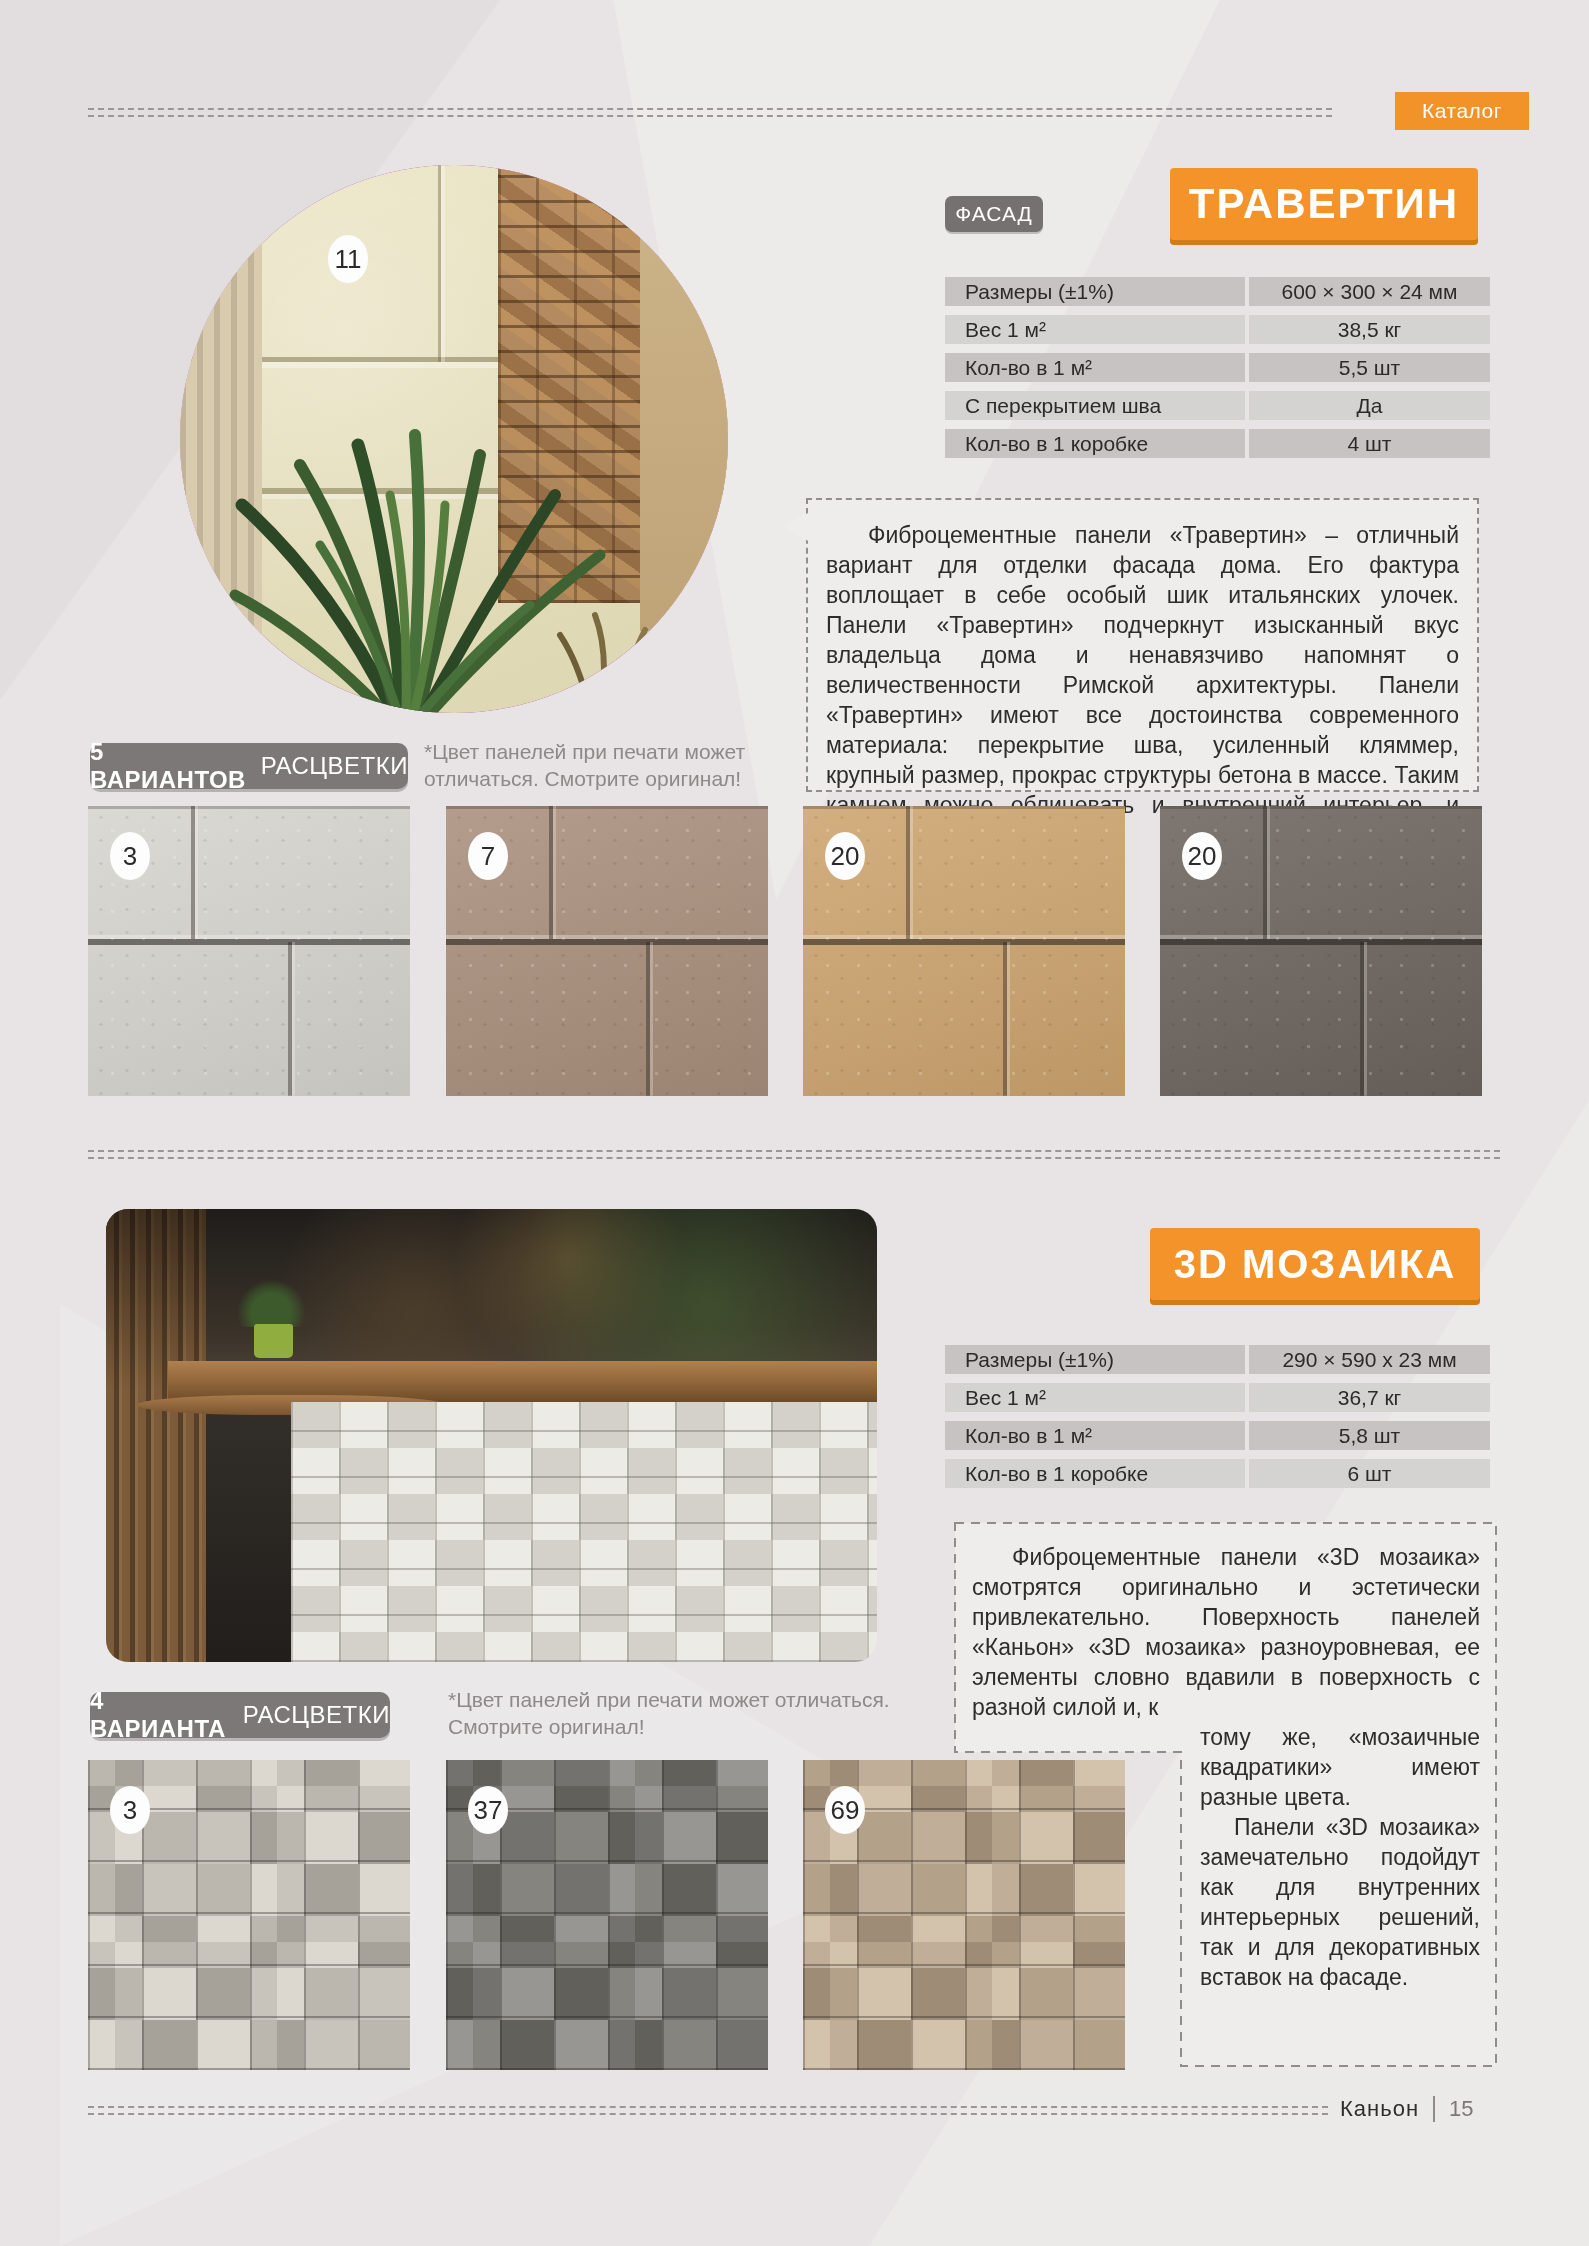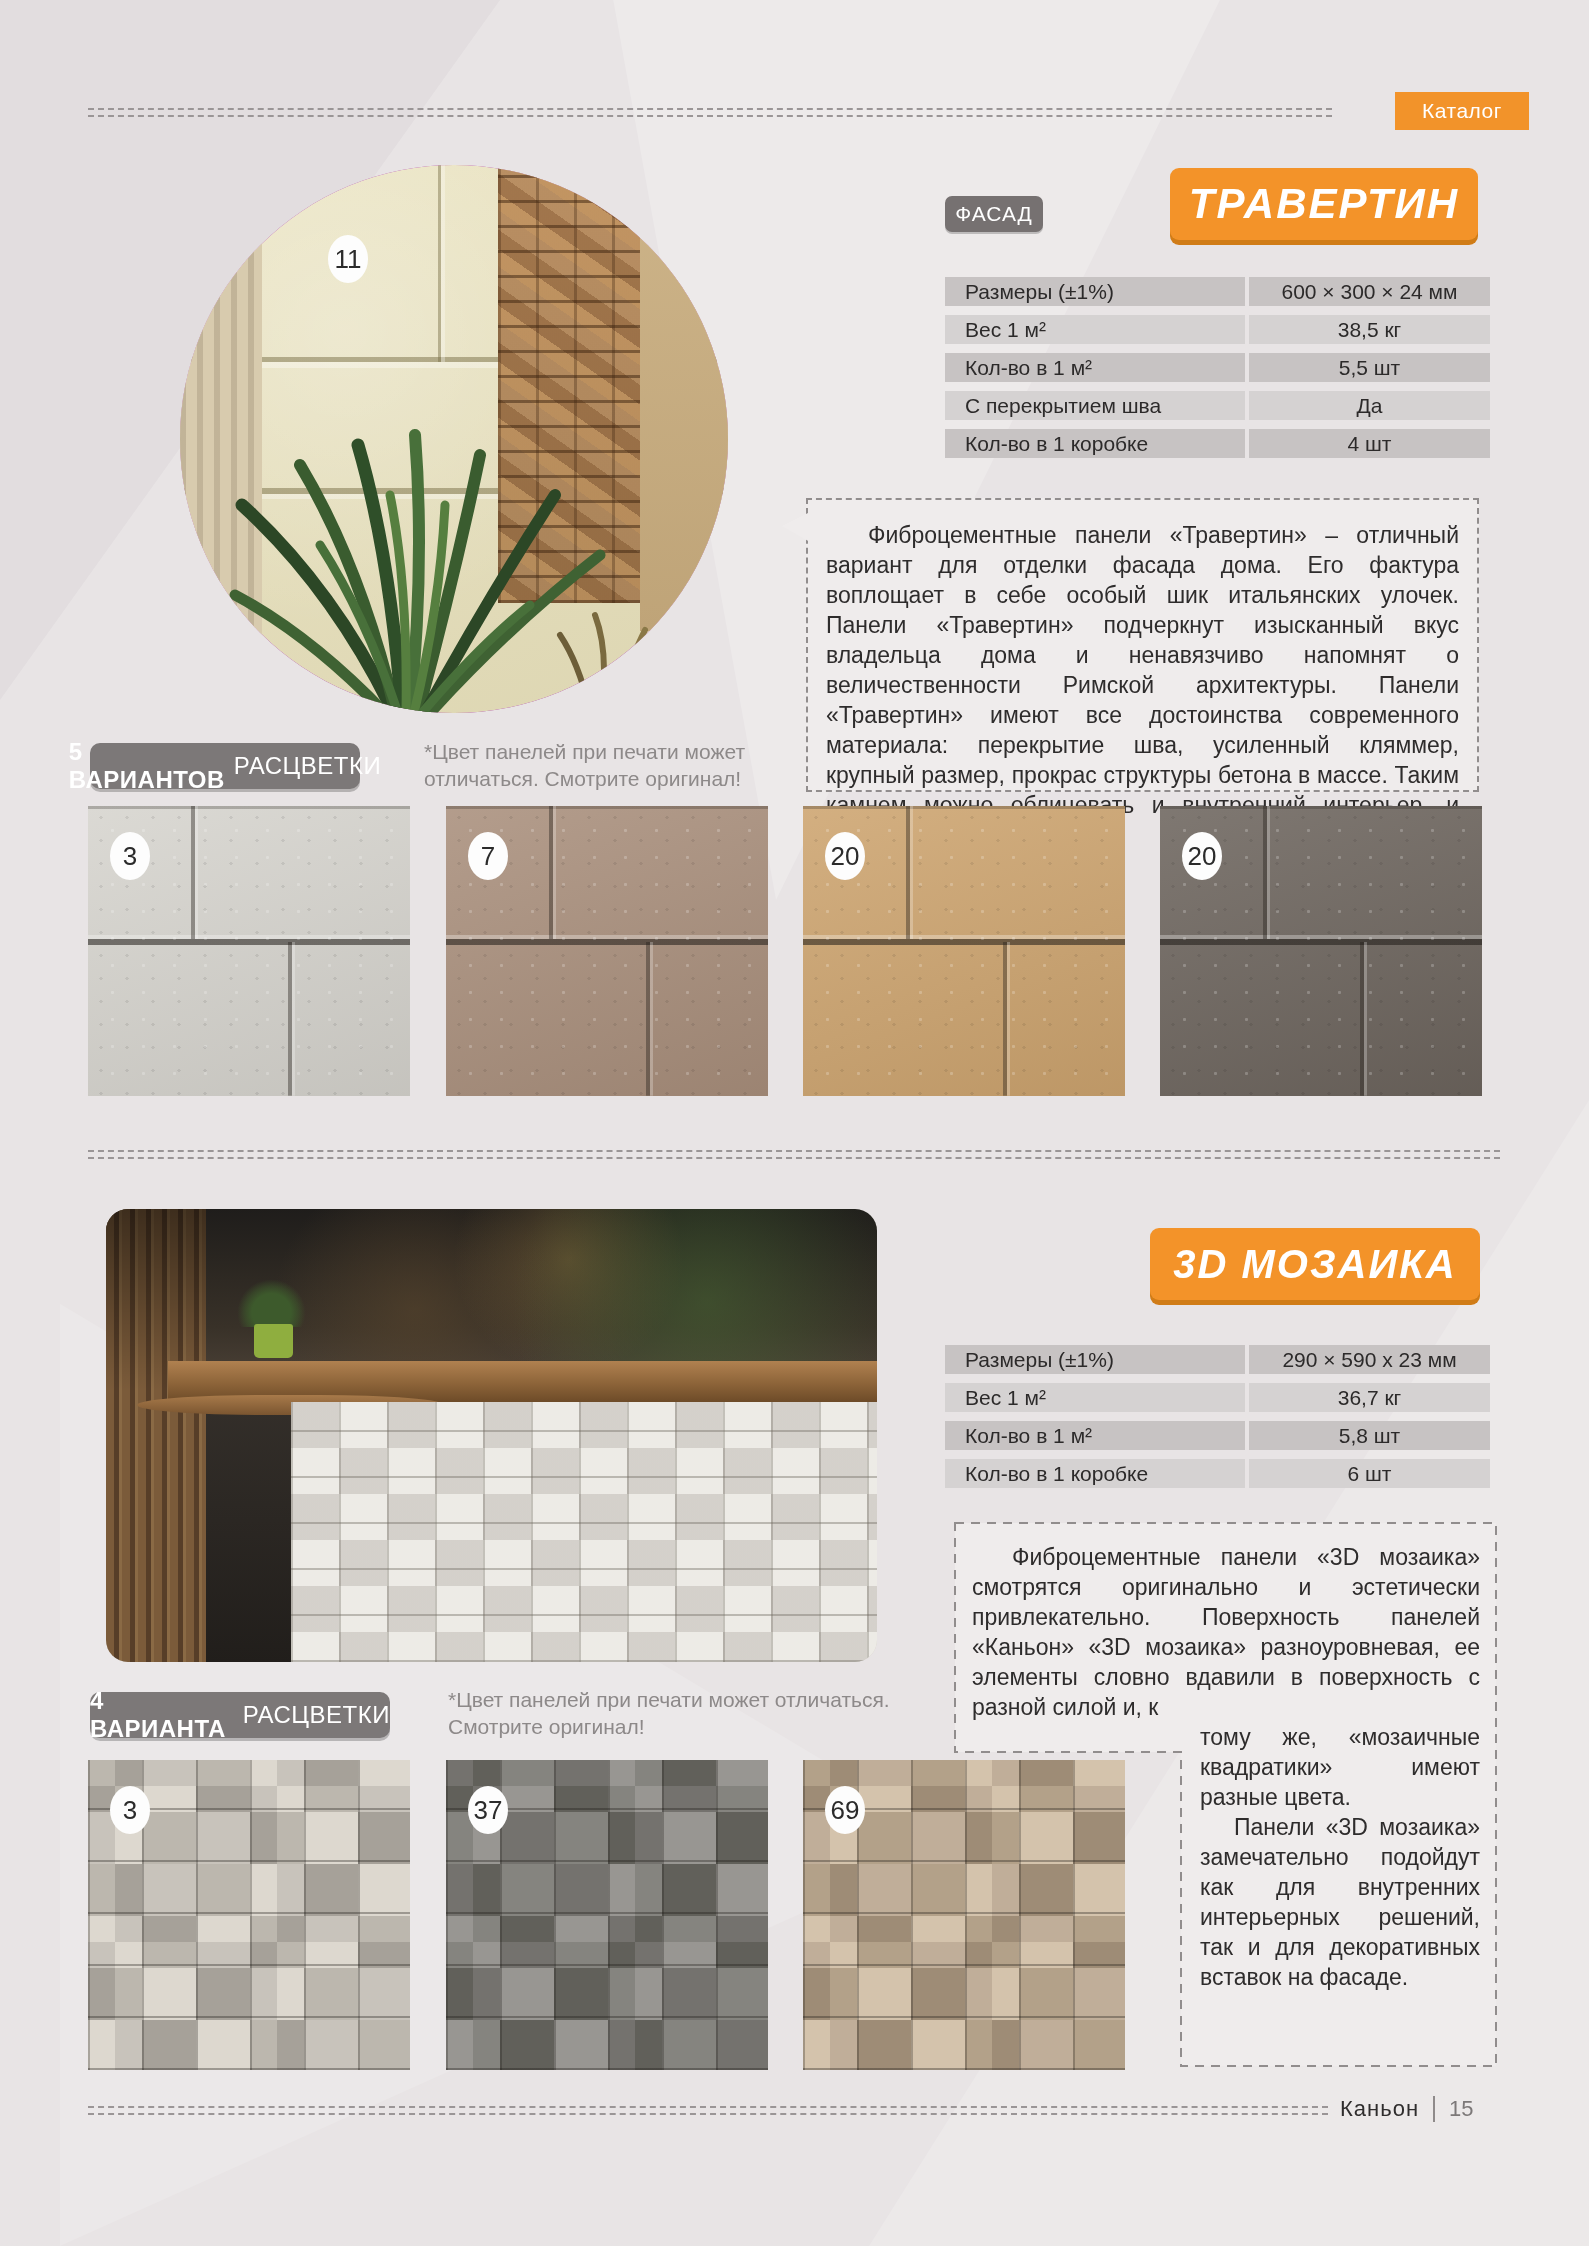--- a/index.html
+++ b/index.html
@@ -11,21 +11,21 @@
   .f2{left:60px;top:900px;width:900px;height:1346px;background:rgba(255,255,255,.15);clip-path:polygon(0 30%,100% 70%,0 100%);}
   .f3{right:0;top:1100px;width:800px;height:1146px;background:rgba(255,255,255,.18);clip-path:polygon(100% 0,100% 100%,10% 100%);}
   .f4{left:0;top:0;width:500px;height:700px;background:rgba(110,100,108,.05);clip-path:polygon(0 0,100% 0,0 100%);}
 
   .dashline{position:absolute;height:5px;border-top:2px dashed #9a9596;border-bottom:2px dashed #9a9596;}
 
   .badge-catalog{position:absolute;left:1395px;top:92px;width:134px;height:38px;background:#f2932a;color:#fff;
     font-size:21px;display:flex;align-items:center;justify-content:center;letter-spacing:.5px;}
 
   .title-orange{position:absolute;background:#f39329;color:#fff;font-weight:700;letter-spacing:2px;
-    display:flex;align-items:center;justify-content:center;border-radius:9px;box-shadow:0 5px 0 #d07c17;font-style:italic;}
+    display:flex;align-items:center;justify-content:center;border-radius:4px;box-shadow:0 5px 0 #d07c17;}
   .title-trav{left:1170px;top:168px;width:308px;height:72px;font-size:42px;}
   .title-mosaic{left:1150px;top:1228px;width:330px;height:72px;font-size:40px;}
 
   .badge-facade{position:absolute;left:945px;top:196px;width:98px;height:36px;background:#767171;border-radius:7px;
     color:#fff;font-size:21px;display:flex;align-items:center;justify-content:center;letter-spacing:1px;box-shadow:0 2px 0 rgba(0,0,0,.2);}
 
   
   .spec-table{position:absolute;left:945px;width:545px;}
   .spec-row{display:flex;gap:4px;margin-bottom:9px;}
   .spec-row:nth-child(odd){--row:#c7c3c3;}
@@ -46,21 +46,21 @@
   .desc-mosaic{position:absolute;left:954px;top:1522px;width:544px;height:546px;color:#2e2c2c;}
   .desc-mosaic svg.frame{position:absolute;inset:0;}
   .dm-text{position:relative;font-size:23px;line-height:30px;text-align:justify;}
   .dm-wide{margin:20px 18px 0 18px;text-indent:40px;}
   .dm-narrow{margin:0 18px 0 246px;}
   .dm-narrow.indent{text-indent:34px;}
 
   .variants-badge{position:absolute;height:46px;background:#7c7878;border-radius:10px;color:#fff;
     display:flex;align-items:center;justify-content:center;font-size:24px;letter-spacing:.5px;box-shadow:0 3px 0 rgba(0,0,0,.22);}
   .variants-badge .b{font-weight:700;margin-right:9px;}
-  .vb1{left:90px;top:743px;width:270px;}
+  .vb1{left:90px;top:743px;width:318px;}
   .vb2{left:90px;top:1692px;width:300px;}
 
   .color-note{position:absolute;color:#8d8989;font-size:21px;line-height:27px;}
   .note1{left:424px;top:738px;width:345px;}
   .note2{left:448px;top:1686px;width:480px;}
 
   
   .swatch{position:absolute;width:322px;}
   .panel-swatch{height:290px;background-color:var(--c);
     background-image:

